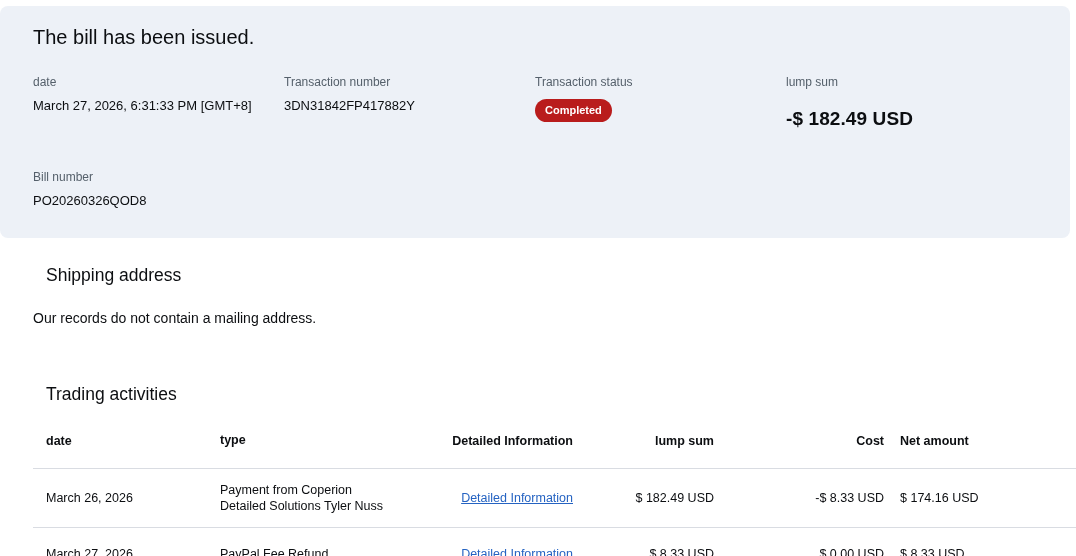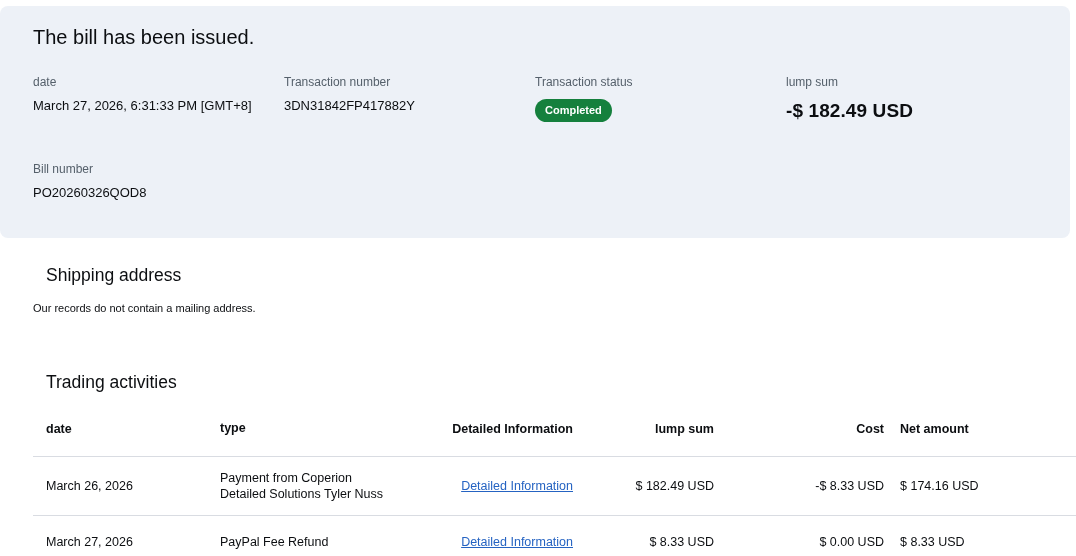--- a/index.html
+++ b/index.html
@@ -11,21 +11,21 @@
     font-family: "Liberation Sans", "DejaVu Sans", sans-serif;
     color: #0c0e11;
     overflow: hidden;
   }
 
   
   .summary-panel {
     margin: 6px 6px 0 0;
     background: #edf1f7;
     border-radius: 8px;
-    padding: 20px 33px 38px 33px;
+    padding: 20px 33px 30px 33px;
   }
   .page-title {
     font-size: 20px;
     font-weight: 500;
     margin: 0 0 26px 0;
     color: #0c0e11;
   }
   .fields-grid {
     display: grid;
     grid-template-columns: repeat(4, 1fr);
@@ -35,47 +35,47 @@
     font-size: 12px;
     color: #55606b;
     margin-bottom: 9px;
   }
   .field-value {
     font-size: 13px;
     color: #0c0e11;
   }
   .status-badge {
     display: inline-block;
-    background: #15803d;
+    background: #b91c1c;
     color: #ffffff;
     font-size: 11px;
     font-weight: bold;
     padding: 5px 10px 6px 10px;
     border-radius: 12px;
     margin-top: 1px;
   }
   .amount-large {
     font-size: 19px;
     font-weight: bold;
-    margin-top: 11px;
+    margin-top: 19px;
     letter-spacing: 0.1px;
   }
 
   
   .section-heading {
     font-size: 17.5px;
     font-weight: 400;
     margin: 0;
     padding-left: 46px;
     color: #0c0e11;
   }
   .shipping-heading { margin-top: 27px; }
   .shipping-note {
-    font-size: 11px;
-    margin-top: 16px;
+    font-size: 14px;
+    margin-top: 24px;
     padding-left: 33px;
     color: #0c0e11;
   }
   .trading-heading { margin-top: 58px; }
 
   
   table.activities {
     border-collapse: collapse;
     table-layout: fixed;
     width: 1043px;

